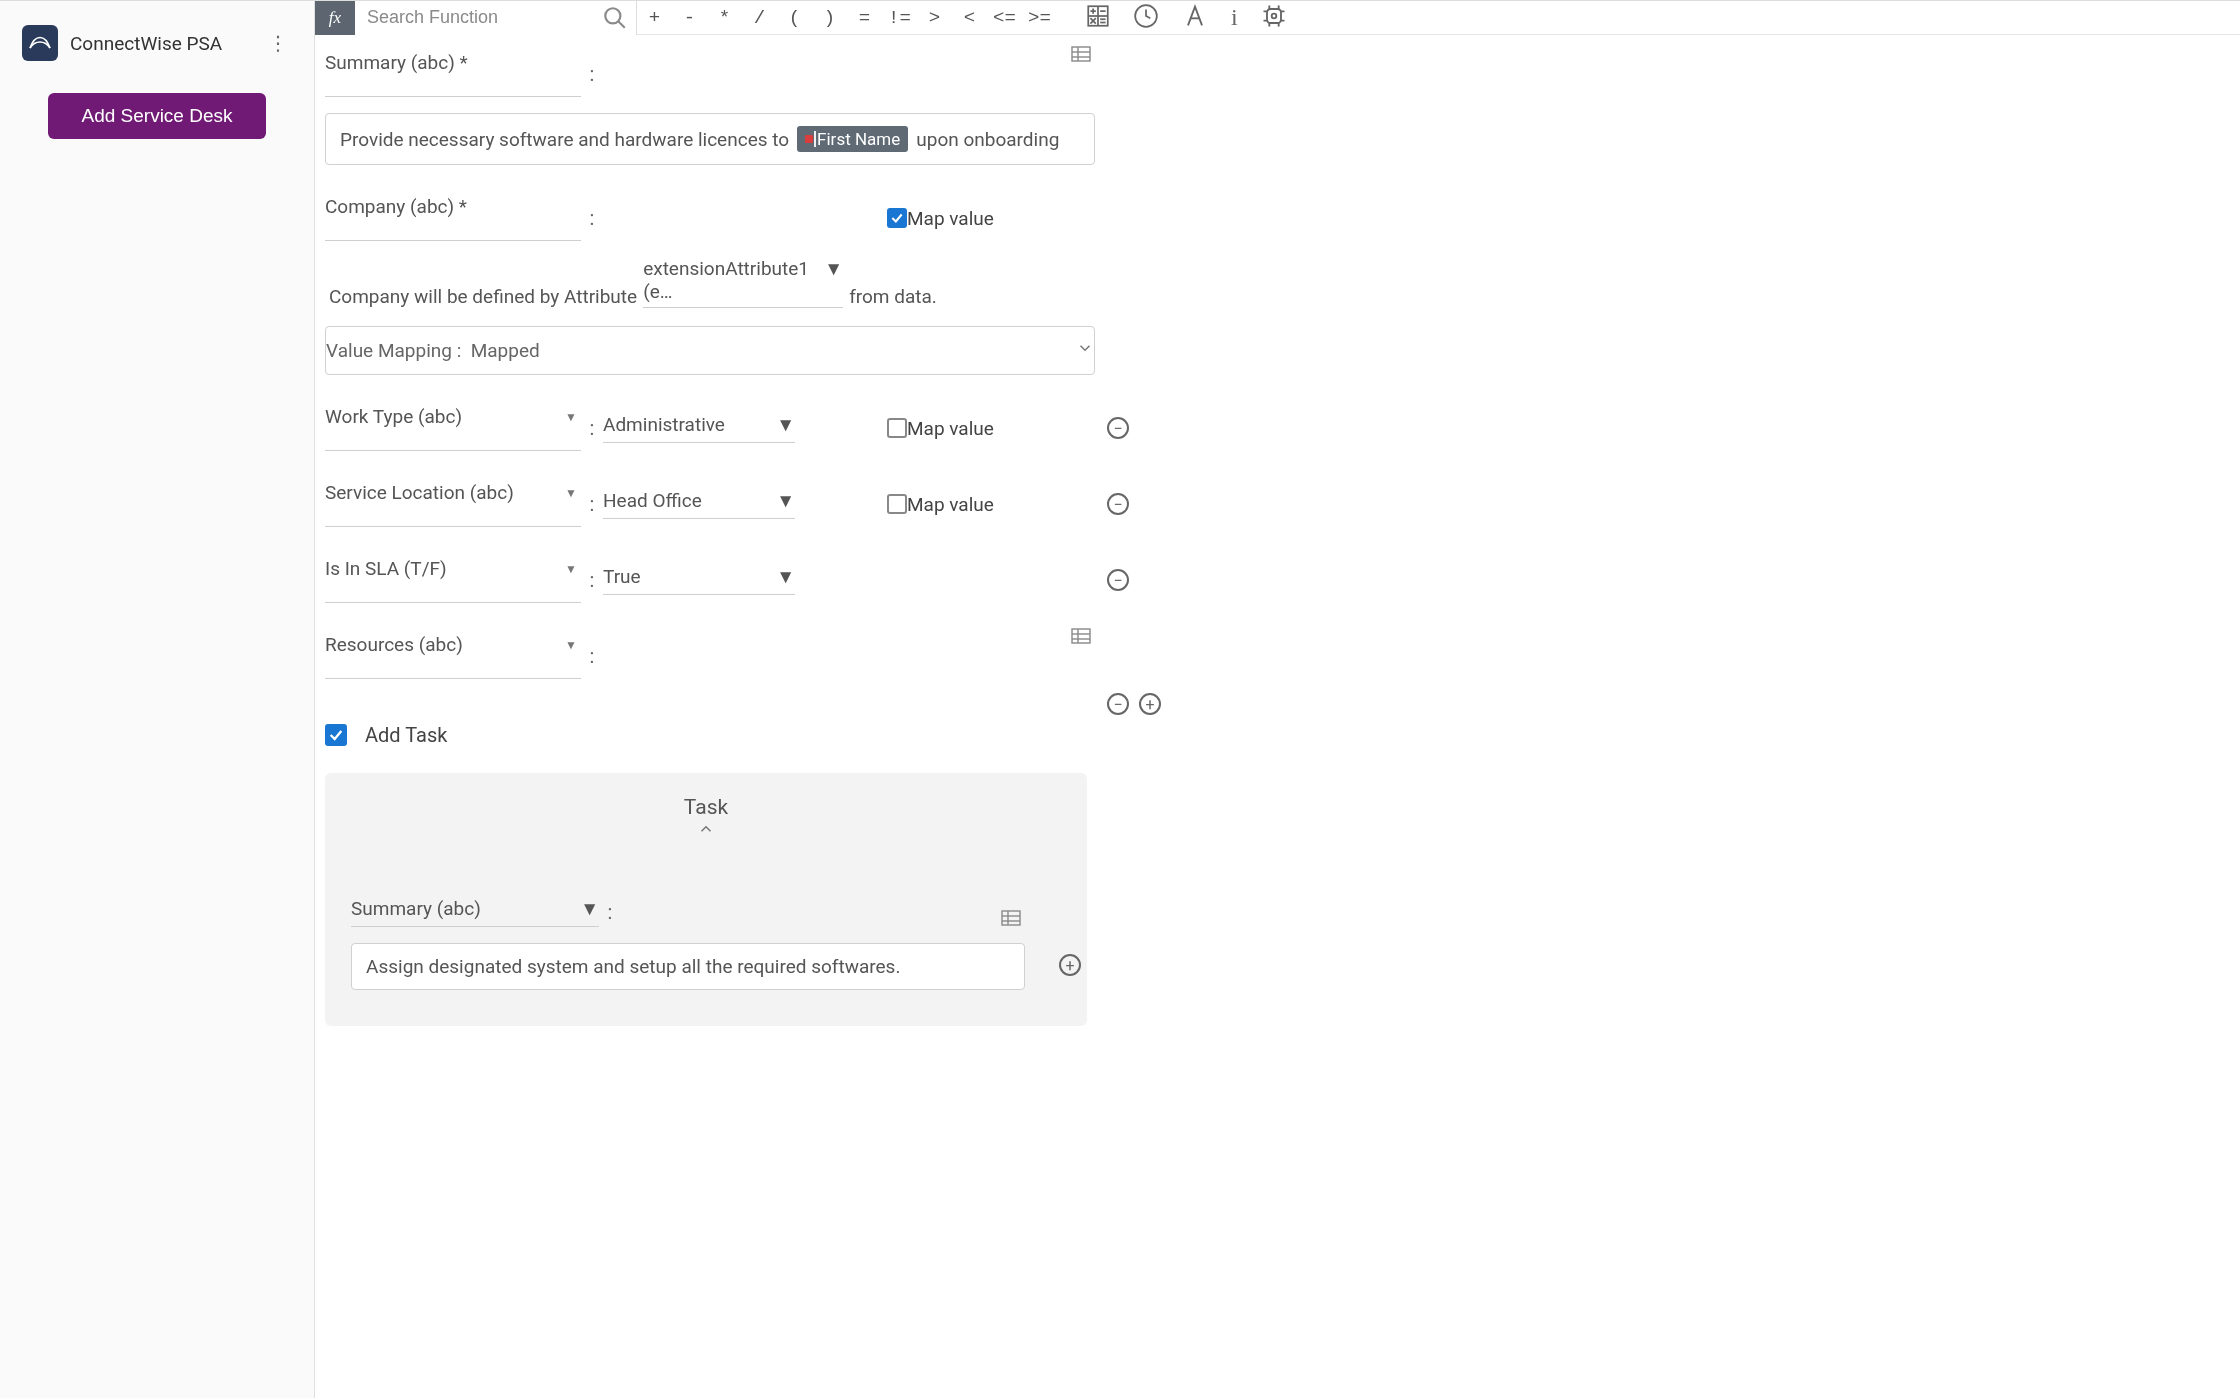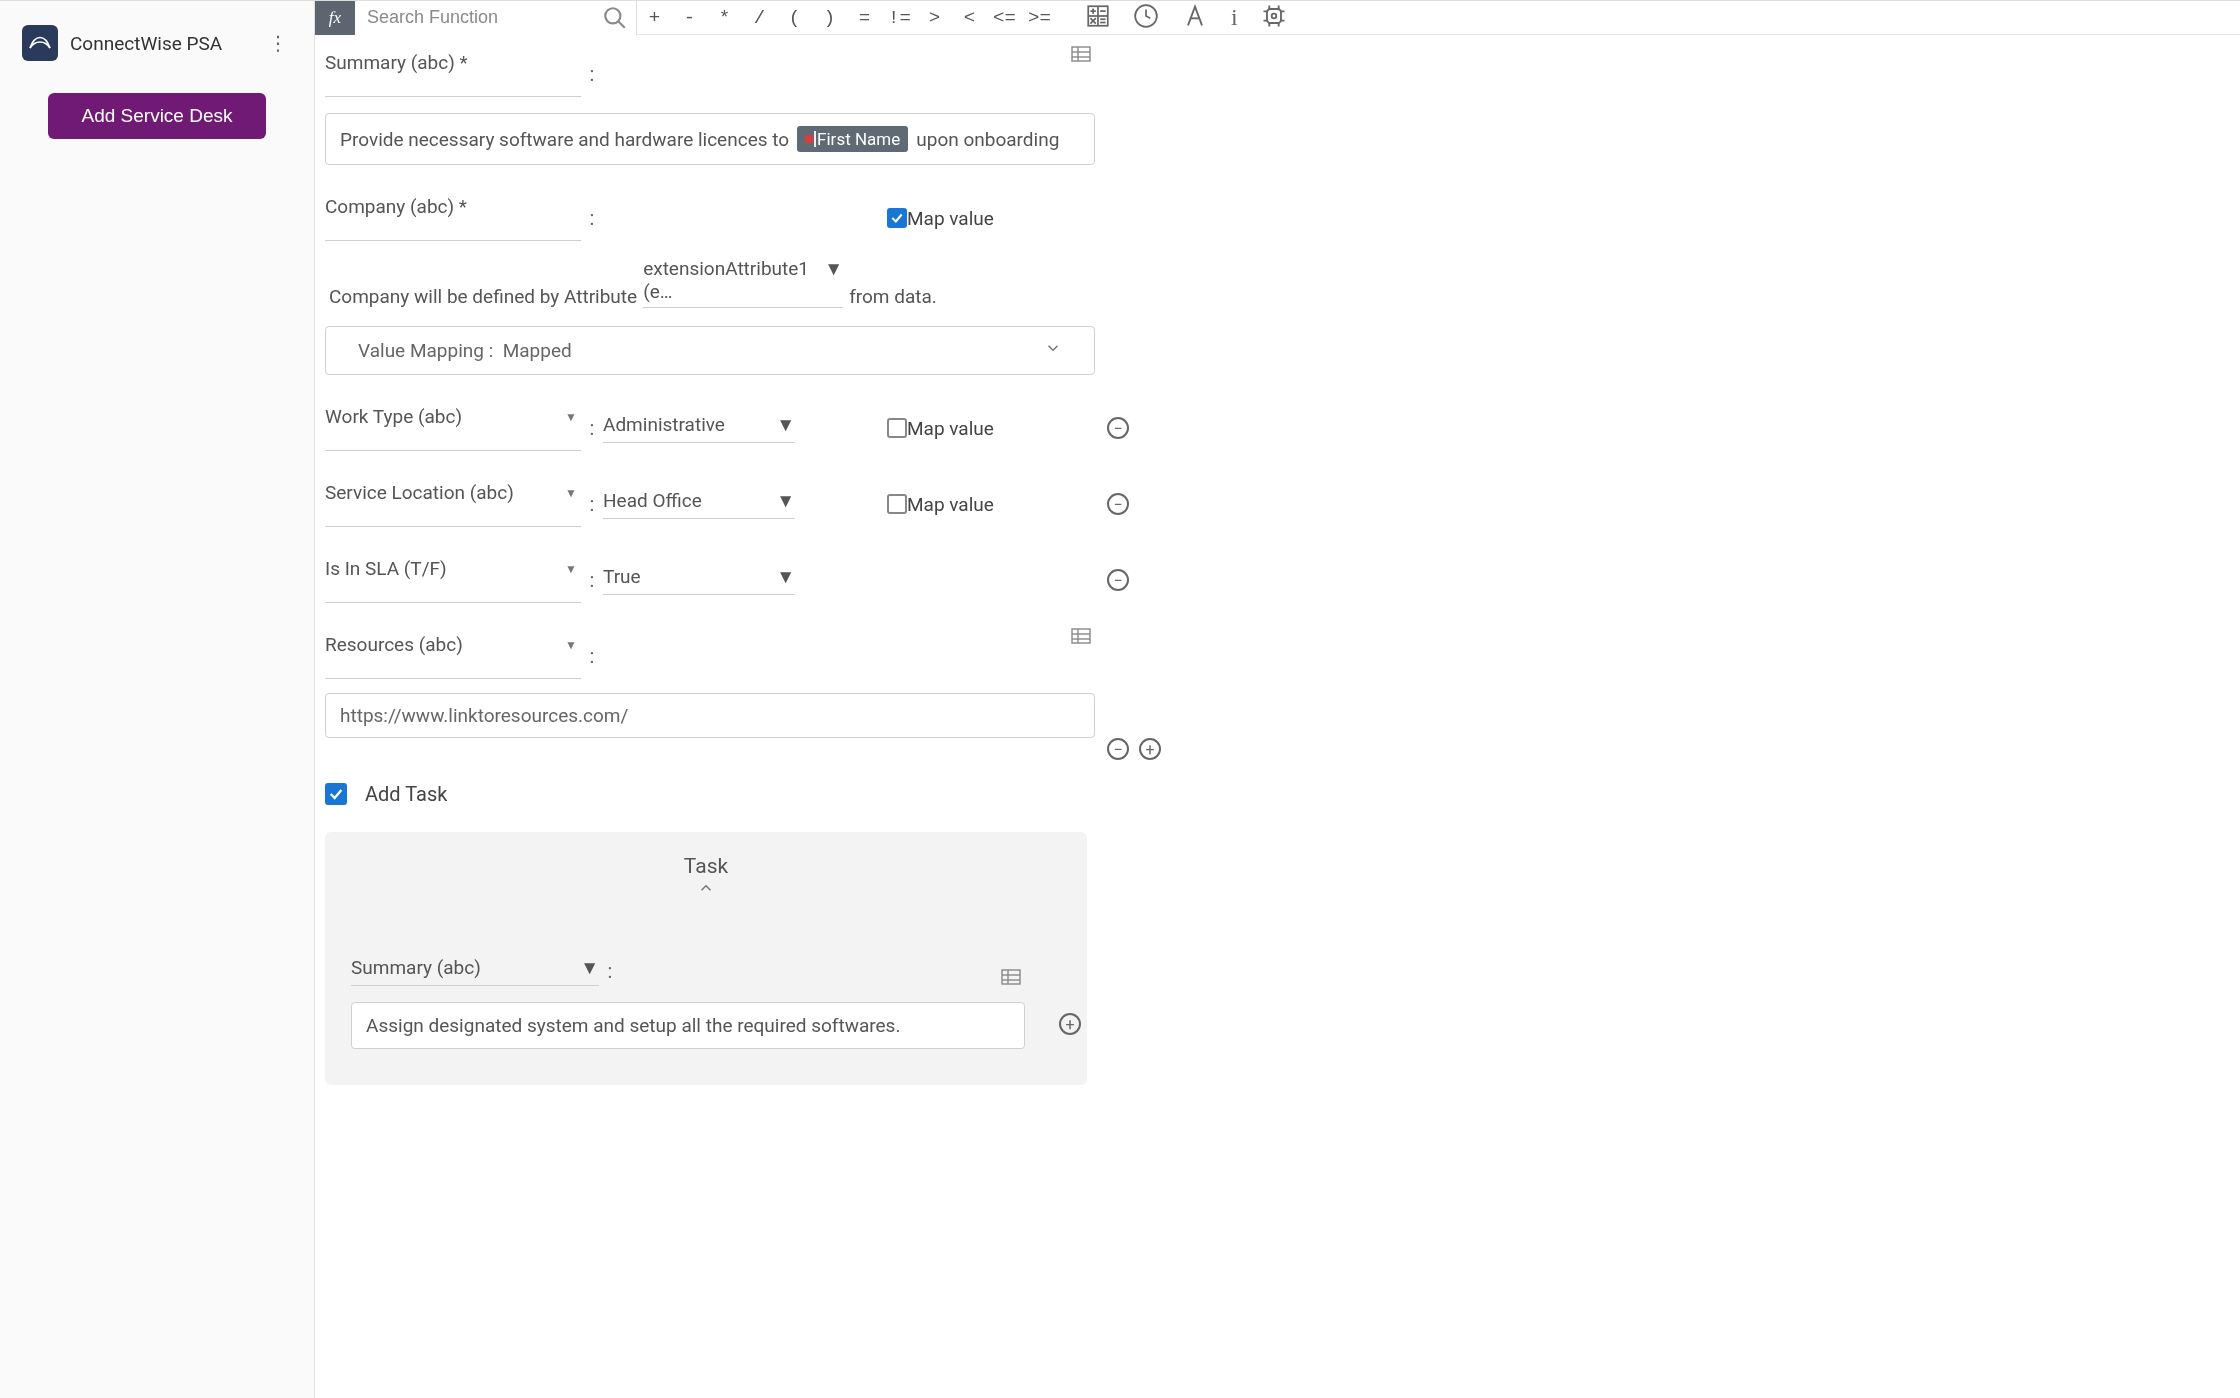--- a/index.html
+++ b/index.html
@@ -230,21 +230,21 @@
       display: flex;
       justify-content: space-between;
       color: #555;
       cursor: pointer;
     }
     .accordion {
       margin-top: 18px;
       border: 1px solid #d0d0d0;
       border-radius: 4px;
       width: 770px;
-      padding: 12px 32px;
+      padding: 12px 0;
       display: flex;
       align-items: center;
       justify-content: space-between;
       font-size: 19px; color: #666;
       cursor: pointer;
     }
     .check-row {
       margin-top: 44px;
       display: flex;
       align-items: center;
@@ -512,21 +512,20 @@
         <span class="grid-icon">
           <svg width="20" height="16" viewBox="0 0 20 16" fill="none" stroke="#888" stroke-width="1.4">
               <rect x="1" y="1" width="18" height="14"></rect>
               <line x1="1" y1="6" x2="19" y2="6"></line>
               <line x1="1" y1="11" x2="19" y2="11"></line>
               <line x1="7" y1="1" x2="7" y2="15"></line>
             </svg>
         </span>
       </div>
       <div style="position:relative; margin-top:14px;">
-        <div class="res-text-box">https://www.linktoresources.com/</div>
         <div class="res-icon-row">
           <div class="add-circ">−</div>
           <div class="add-circ">+</div>
         </div>
       </div>
 
       <div class="check-row">
         <div class="chk">
           <svg width="16" height="16" viewBox="0 0 24 24" fill="none" stroke="#fff" stroke-width="3.5">
               <polyline points="4 12 10 18 20 6"></polyline>

